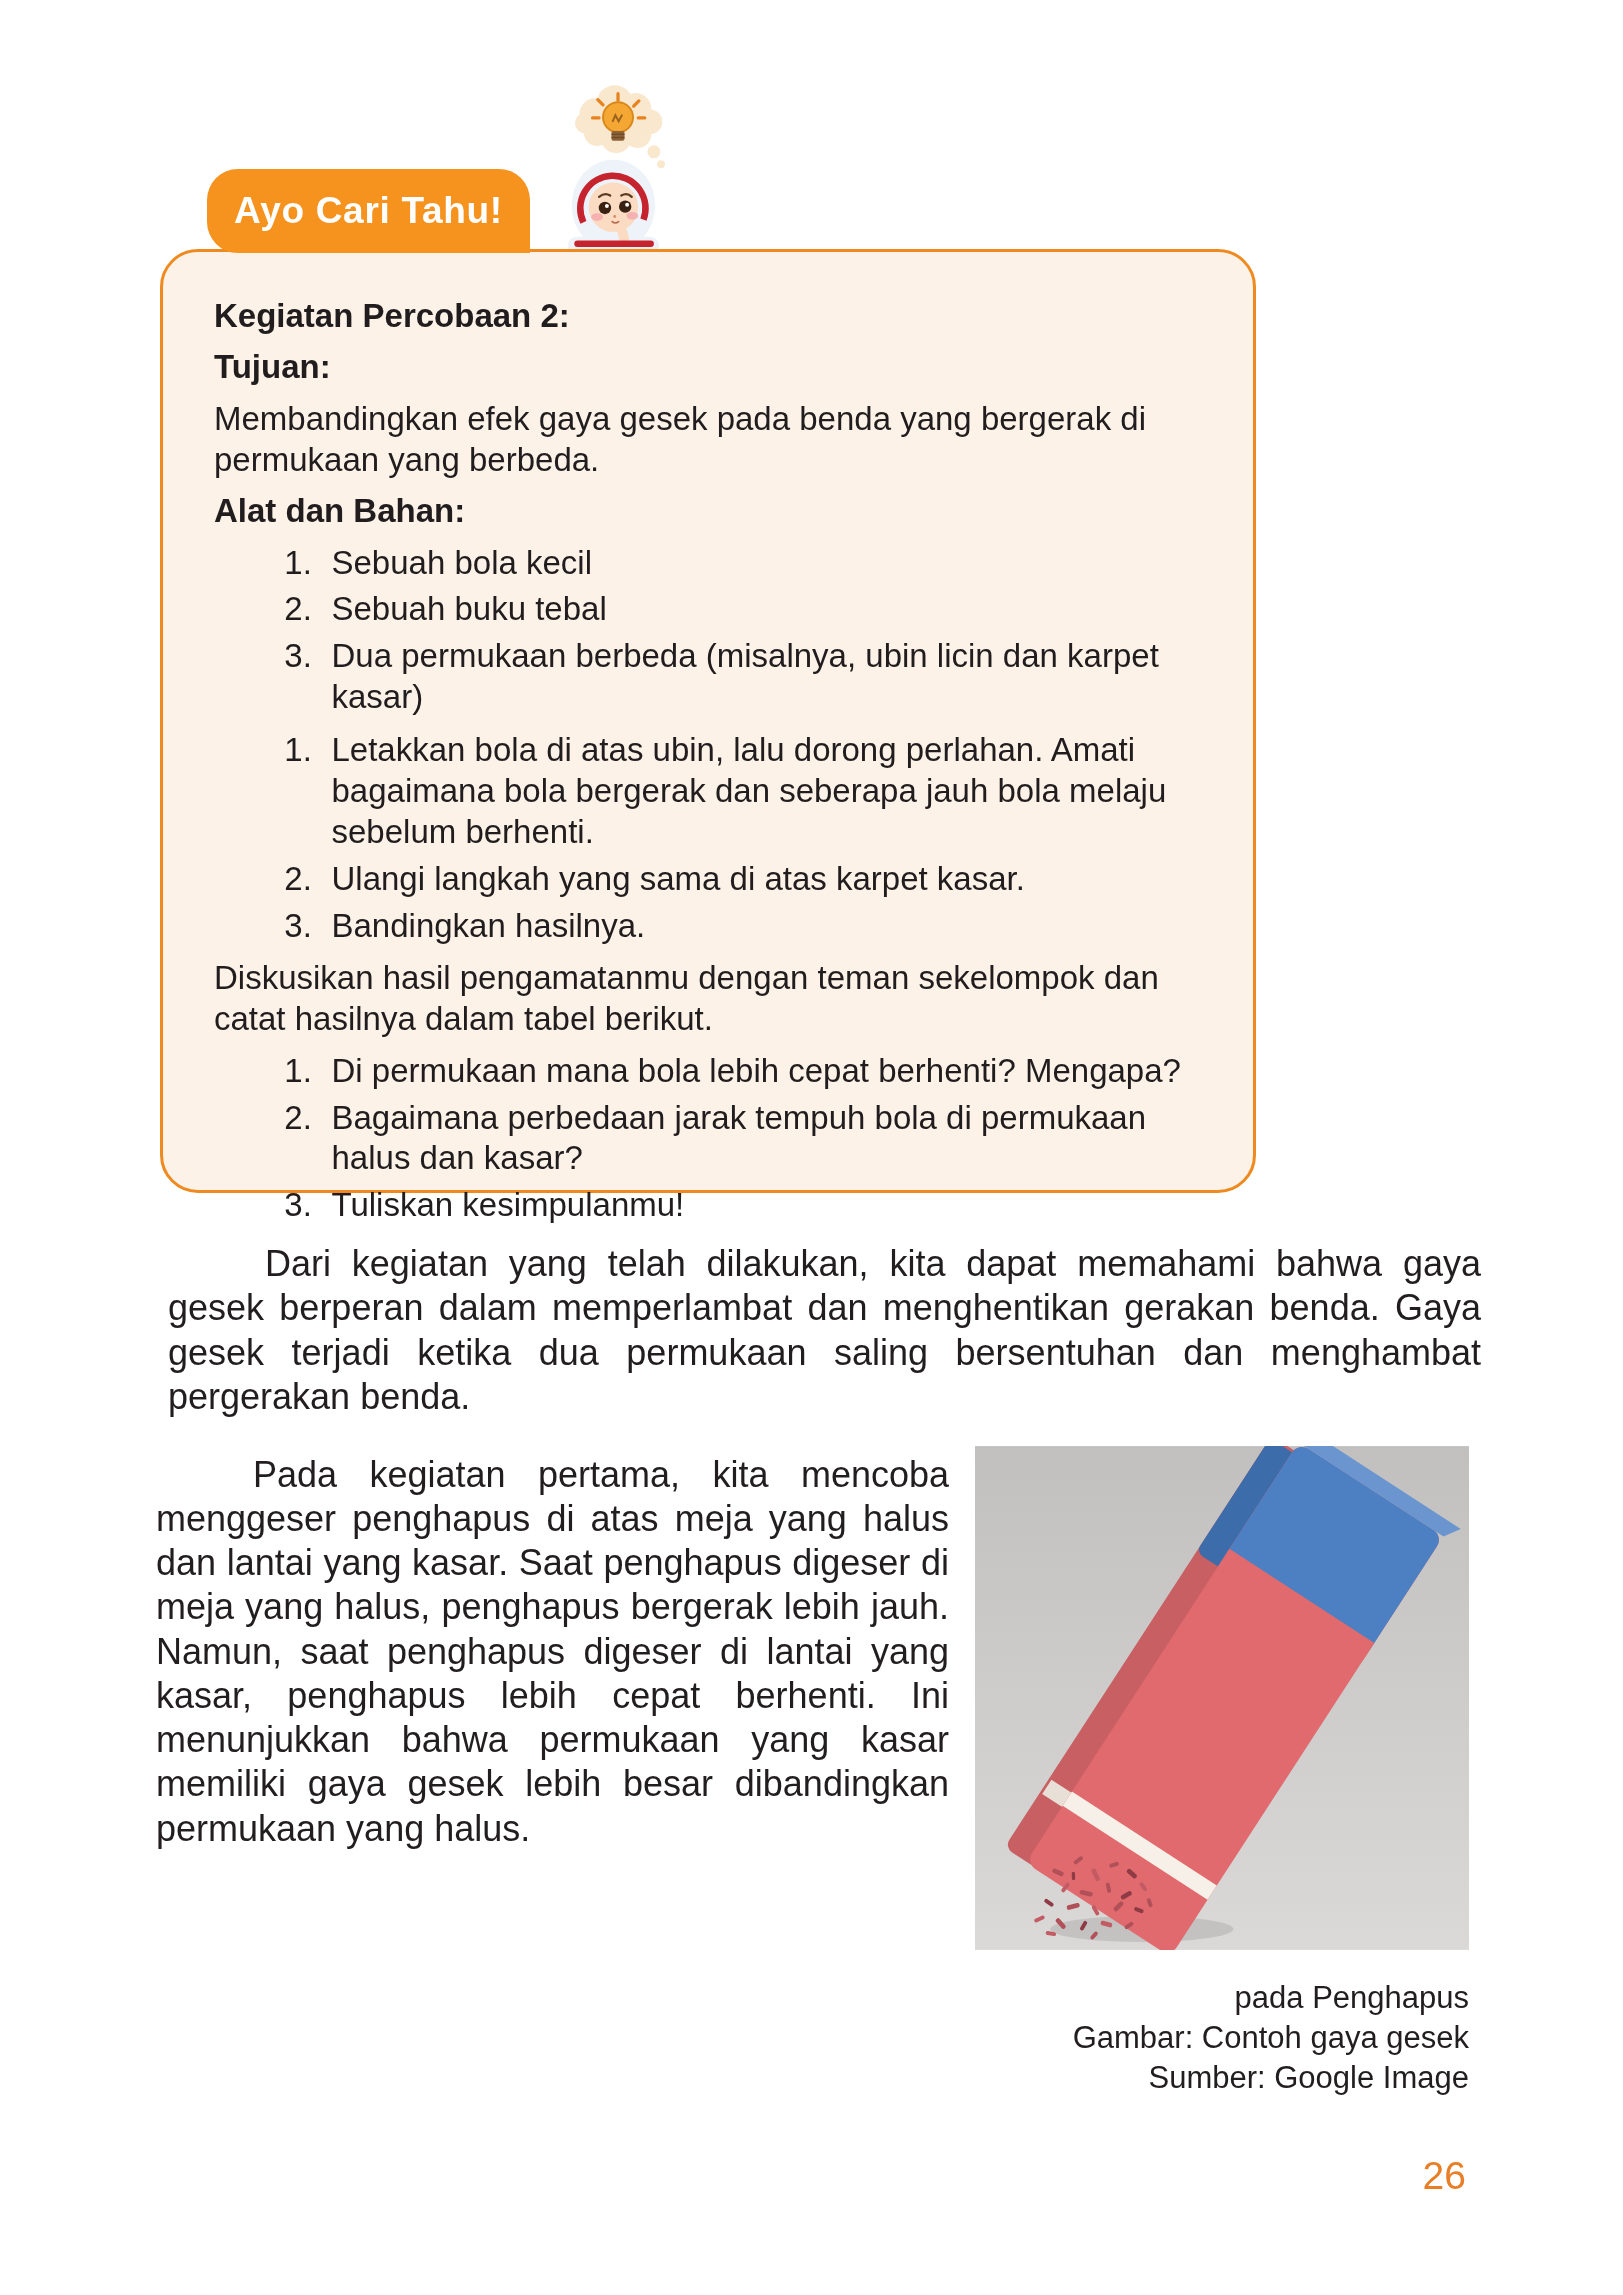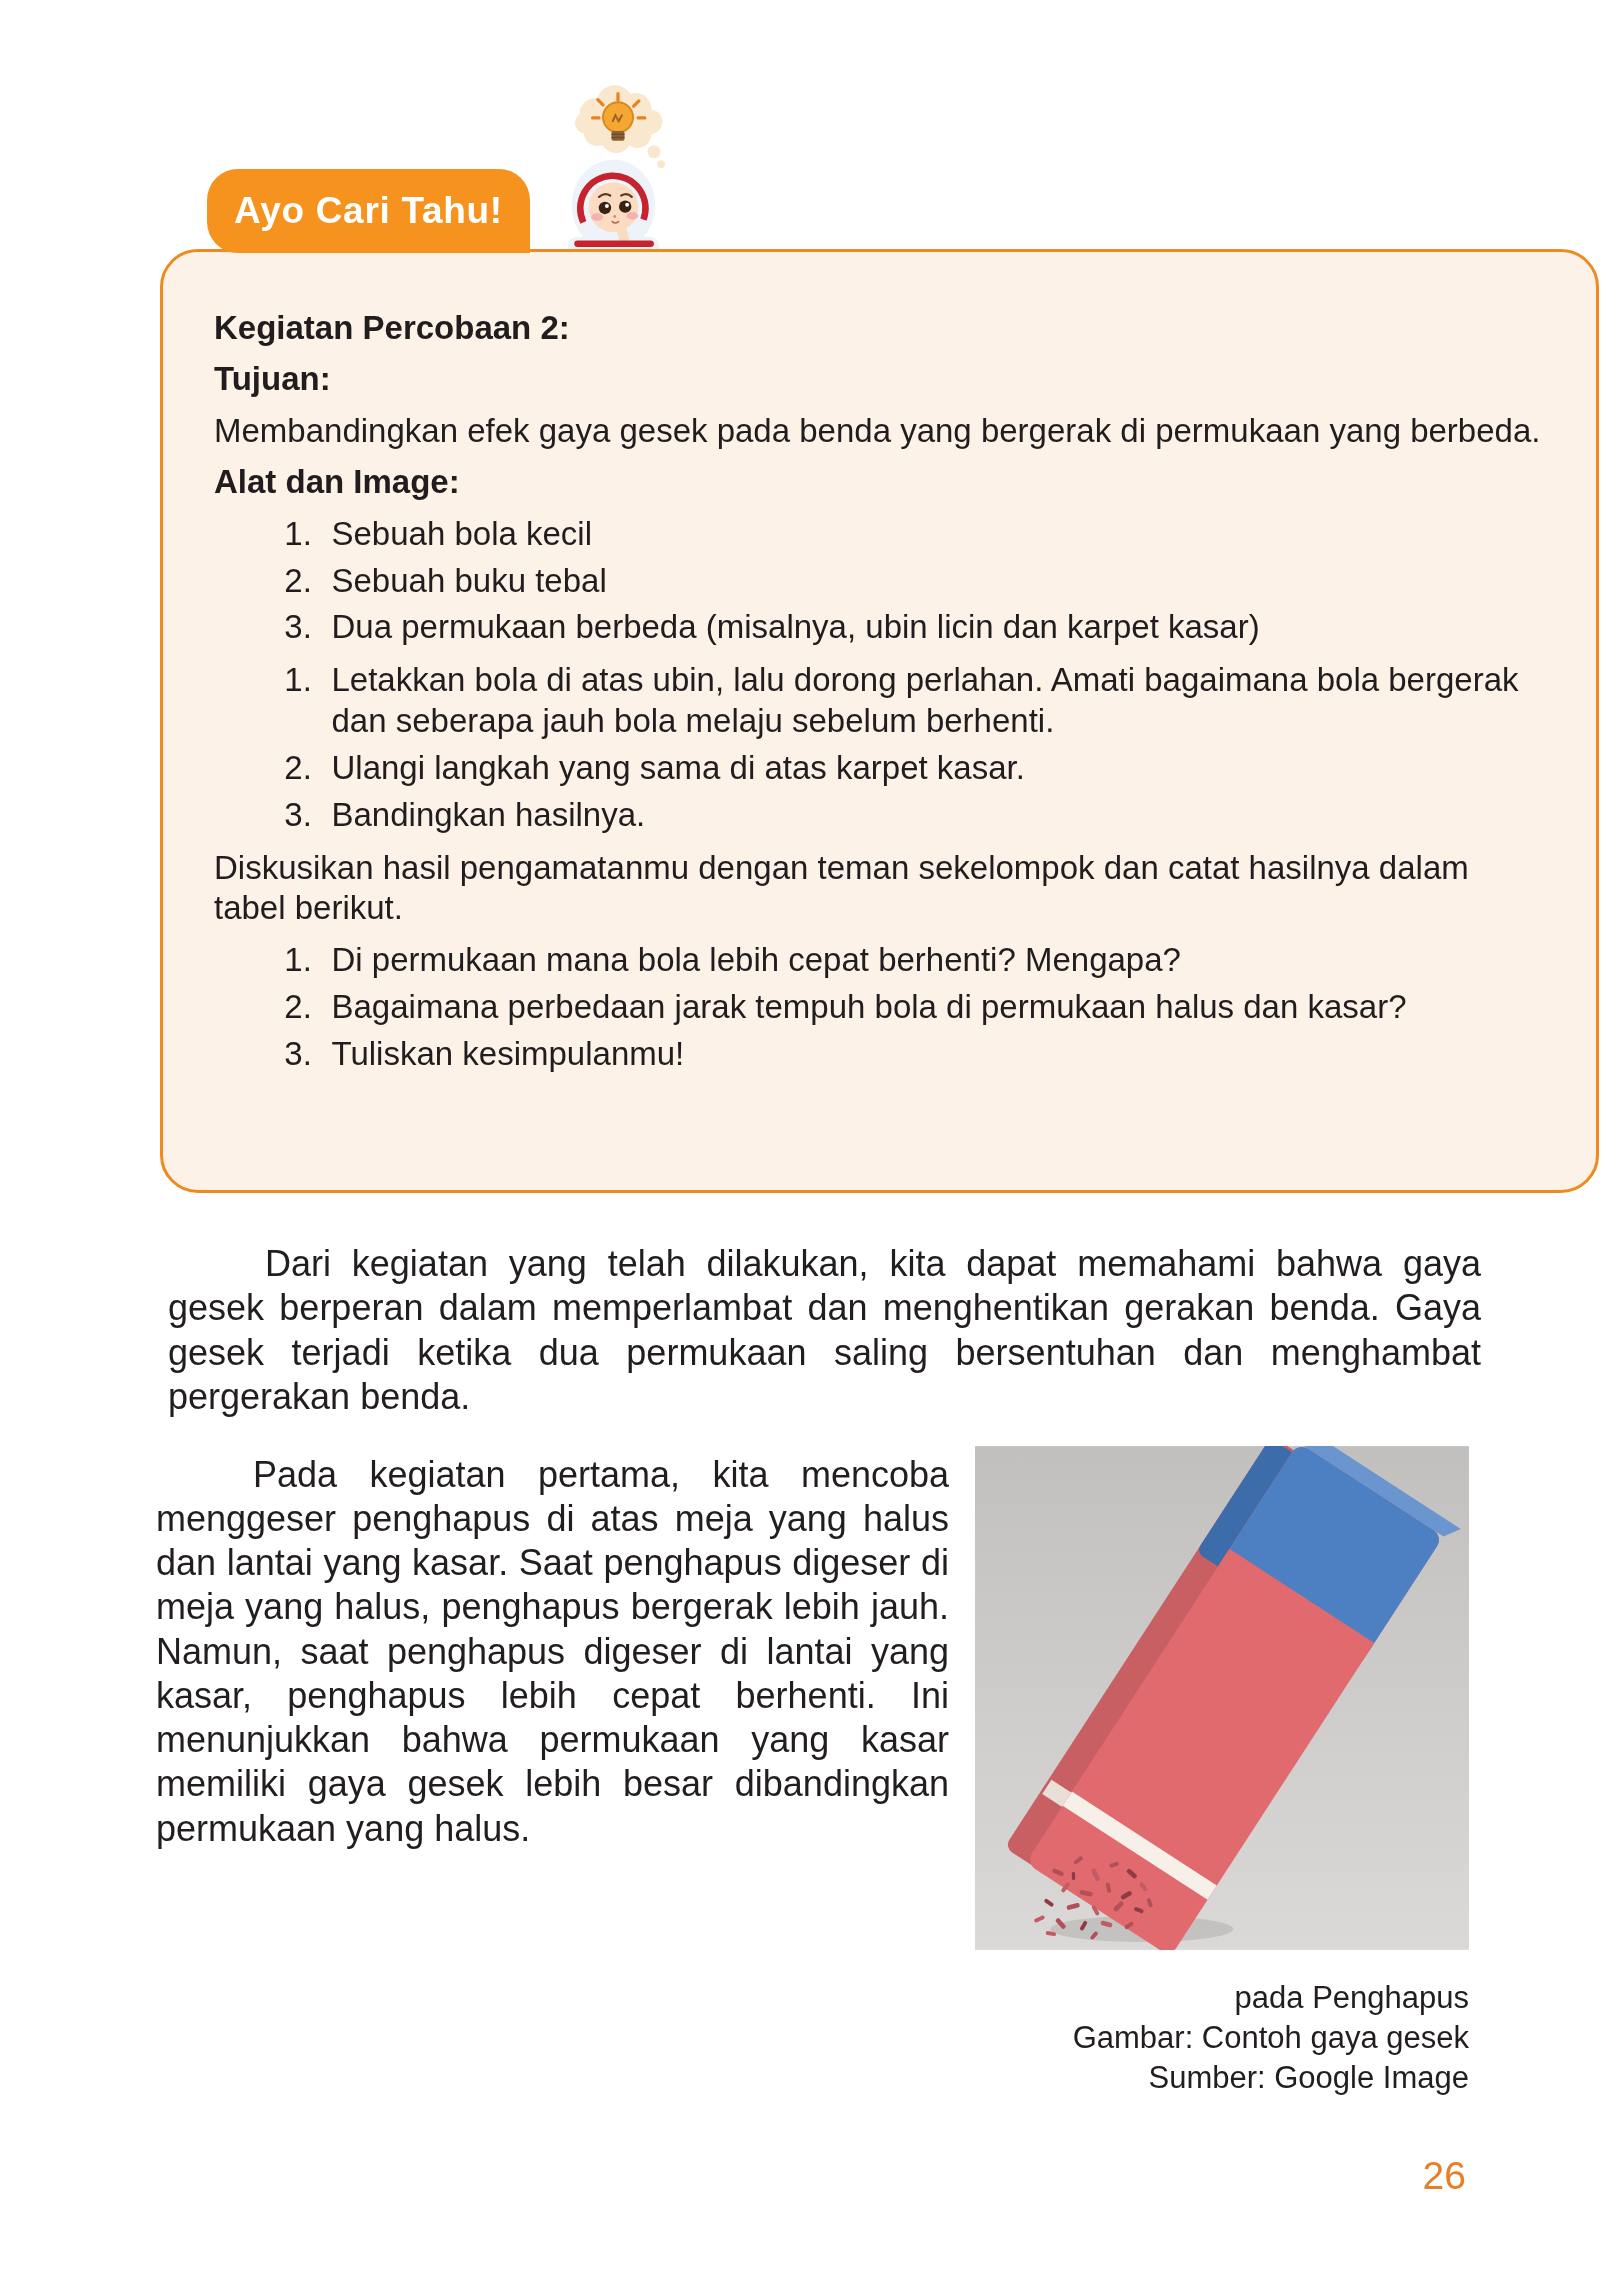--- a/index.html
+++ b/index.html
@@ -13,23 +13,23 @@
     background:#f6921e; border-radius:31px 31px 0 31px; z-index:3;
     display:flex; align-items:center; justify-content:center;
   }
   .badge span{
     color:#ffffff; font-size:37px; font-weight:bold; letter-spacing:0.7px;
   }
   
   .girl{ position:absolute; left:556px; top:80px; z-index:1; }
   
   .callout{
-    position:absolute; left:160px; top:249px; width:1439px; height:944px;
+    position:absolute; left:160px; top:249px; width:1096px; height:944px;
     box-sizing:border-box; background:#fcf2e8; border:3.3px solid #ee8a1f;
-    border-radius:38px; z-index:2; padding:56px 51px 26px 51px;
+    border-radius:38px; z-index:2; padding:44px 51px 26px 51px;
     font-size:33px; line-height:1.24;
   }
   .callout p{ margin:0 0 10.5px 0; }
   .callout p.h{ font-weight:bold; margin:0 0 10.5px 0; }
   .callout ol{ margin:0 0 11.8px 0; padding-left:107px; }
   .callout li{ padding-left:10.5px; margin:6px 0; }
   
   .para{
     font-size:36px; line-height:1.23; text-align:justify; color:#221e1f;
   }
@@ -101,21 +101,21 @@
   </svg>
 
   <div class="badge">
     <span>Ayo Cari Tahu!</span>
   </div>
 
   <div class="callout">
     <p class="h">Kegiatan Percobaan 2:</p>
     <p class="h">Tujuan:</p>
     <p>Membandingkan efek gaya gesek pada benda yang bergerak di permukaan yang berbeda.</p>
-    <p class="h">Alat dan Image:</p>
+    <p class="h">Alat dan Bahan:</p>
     <ol>
       <li>Sebuah bola kecil</li>
       <li>Sebuah buku tebal</li>
       <li>Dua permukaan berbeda (misalnya, ubin licin dan karpet kasar)</li>
     </ol>
     <ol>
       <li>Letakkan bola di atas ubin, lalu dorong perlahan. Amati bagaimana bola bergerak dan seberapa jauh bola melaju sebelum berhenti.</li>
       <li>Ulangi langkah yang sama di atas karpet kasar.</li>
       <li>Bandingkan hasilnya.</li>
     </ol>

